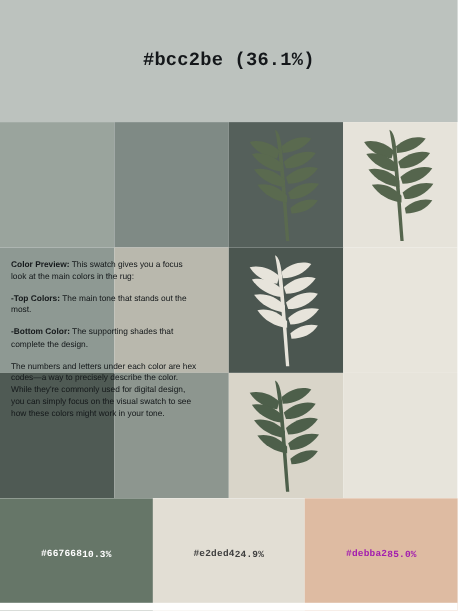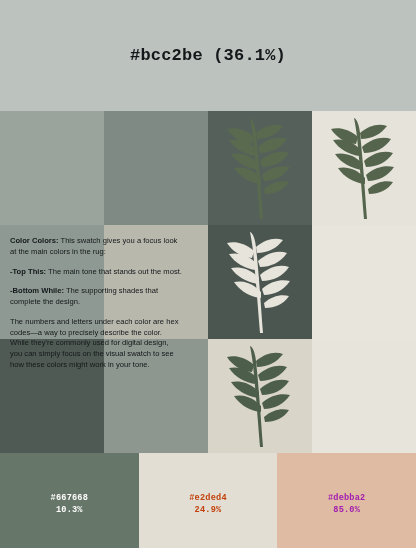--- a/index.html
+++ b/index.html
@@ -98,21 +98,21 @@
     position: absolute;
     left: 0;
     top: 453px;
     width: 416px;
     height: 102px;
     display: flex;
   }
   .footer-cell {
     flex: 1 1 0;
     display: flex;
-    flex-direction: column;
+    flex-direction: row;
     align-items: center;
     justify-content: center;
     text-align: center;
     font-family: "Liberation Mono", monospace;
   }
   .footer-hex {
     font-size: 8.6px;
     font-weight: bold;
     letter-spacing: 0.2px;
     margin-bottom: 2px;
@@ -220,33 +220,33 @@
               <path d="M45 60 C54 52 64 50 73 52 C67 61 57 66 47 66 Z"></path>
               <path d="M47 74 C55 67 64 65 72 67 C67 75 58 79 48 79 Z"></path>
             </g>
           </svg>
         </span>
       </div>
       <div class="tile" style="background:#e7e4db"></div>
     </div>
 
     <div class="text-panel">
-      <p class="tight"><span class="lead-label">Color Colors:</span><span> This swatch gives you a focus look at the main colors in the rug:</span></p>
-      <p class="tight"><span class="lead-label">-Top This:</span><span> The main tone that stands out the most.</span></p>
-      <p class="tight"><span class="lead-label">-Bottom While:</span><span> The supporting shades that complete the design.</span></p>
+      <p class="tight"><span class="lead-label">Color Preview:</span><span> This swatch gives you a focus look at the main colors in the rug:</span></p>
+      <p class="tight"><span class="lead-label">-Top Colors:</span><span> The main tone that stands out the most.</span></p>
+      <p class="tight"><span class="lead-label">-Bottom Color:</span><span> The supporting shades that complete the design.</span></p>
       <p class="tight">The numbers and letters under each color are hex codes—a way to precisely describe the color. While they're commonly used for digital design, you can simply focus on the visual swatch to see how these colors might work in your tone.</p>
     </div>
   </div>
 
   <div class="footer">
     <div class="footer-cell" style="background:#667668;color:#ffffff">
       <div class="footer-hex">#667668</div>
       <div class="footer-pct">10.3%</div>
     </div>
-    <div class="footer-cell" style="background:#e2ded4;color:#c2410c">
+    <div class="footer-cell" style="background:#e2ded4;color:#404040">
       <div class="footer-hex">#e2ded4</div>
       <div class="footer-pct">24.9%</div>
     </div>
     <div class="footer-cell" style="background:#debba2;color:#a21caf">
       <div class="footer-hex">#debba2</div>
       <div class="footer-pct">85.0%</div>
     </div>
   </div>
 
   <div class="bottom-strip"></div>

